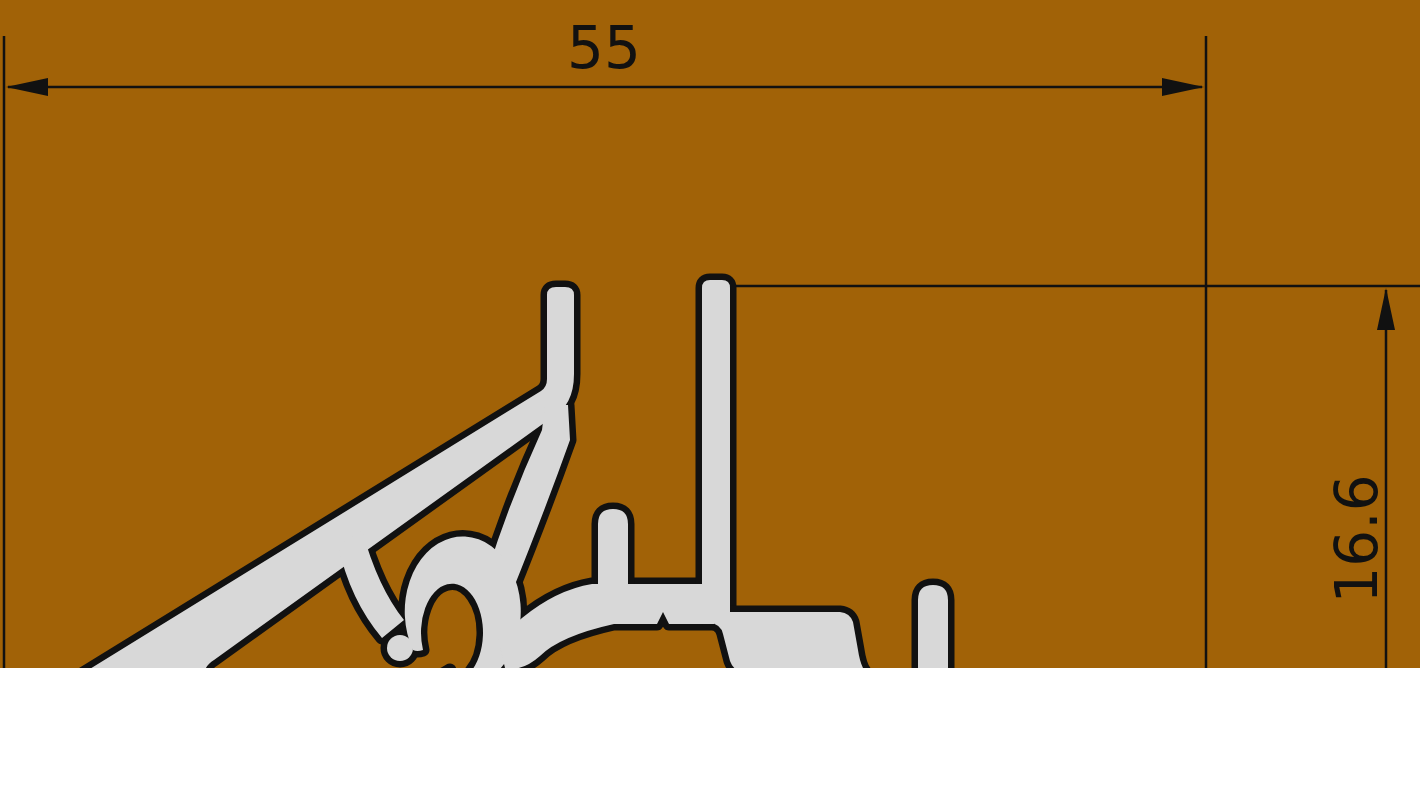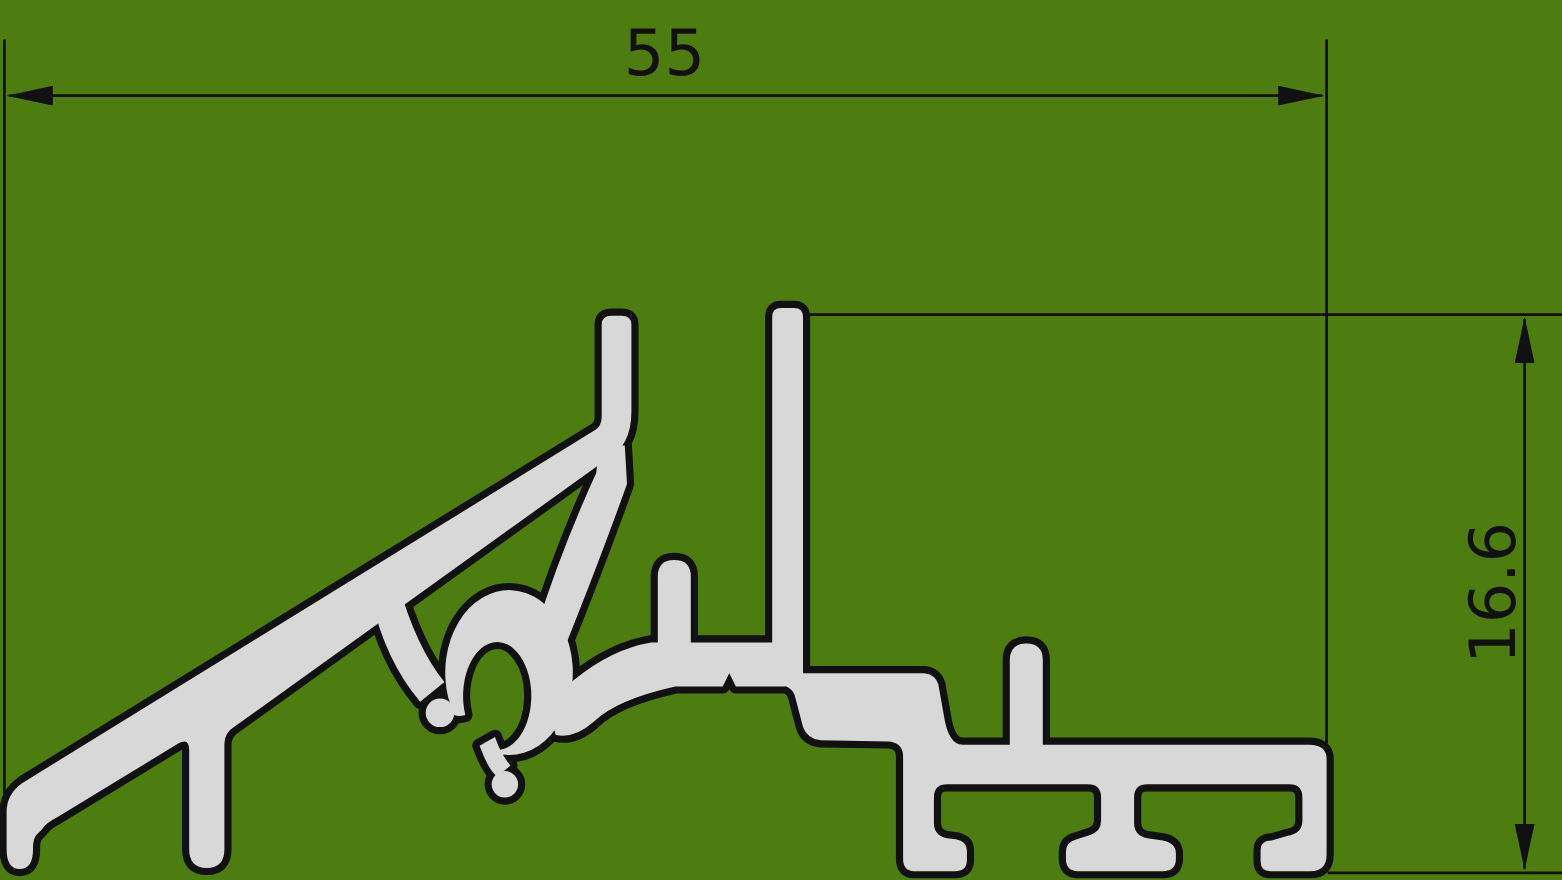--- a/index.html
+++ b/index.html
@@ -1,17 +1,17 @@
 <!DOCTYPE html>
 <html><head>
 <meta charset="utf-8">
 <style>
   html,body{margin:0;padding:0;background:#ffffff;}
   body{font-family:"DejaVu Sans","Liberation Sans",sans-serif;}
-  .stage{position:relative;width:1420px;height:800px;background:#4d7c0f;overflow:hidden;}
+  .stage{position:relative;width:1420px;height:668px;background:#a16207;overflow:hidden;}
   svg{display:block;}
   
   .stroked use{fill:#d8d8d8;stroke:#111111;stroke-width:13;stroke-linejoin:round;stroke-linecap:round;}
   .filled use{fill:#d8d8d8;stroke:none;}
   .thin{stroke:#111111;stroke-width:2.5;fill:none;}
   .arrow{fill:#111111;stroke:none;}
   .dimtext{fill:#111111;font-family:"DejaVu Sans","Liberation Sans",sans-serif;font-size:58px;}
 </style>
 </head>
 <body>

